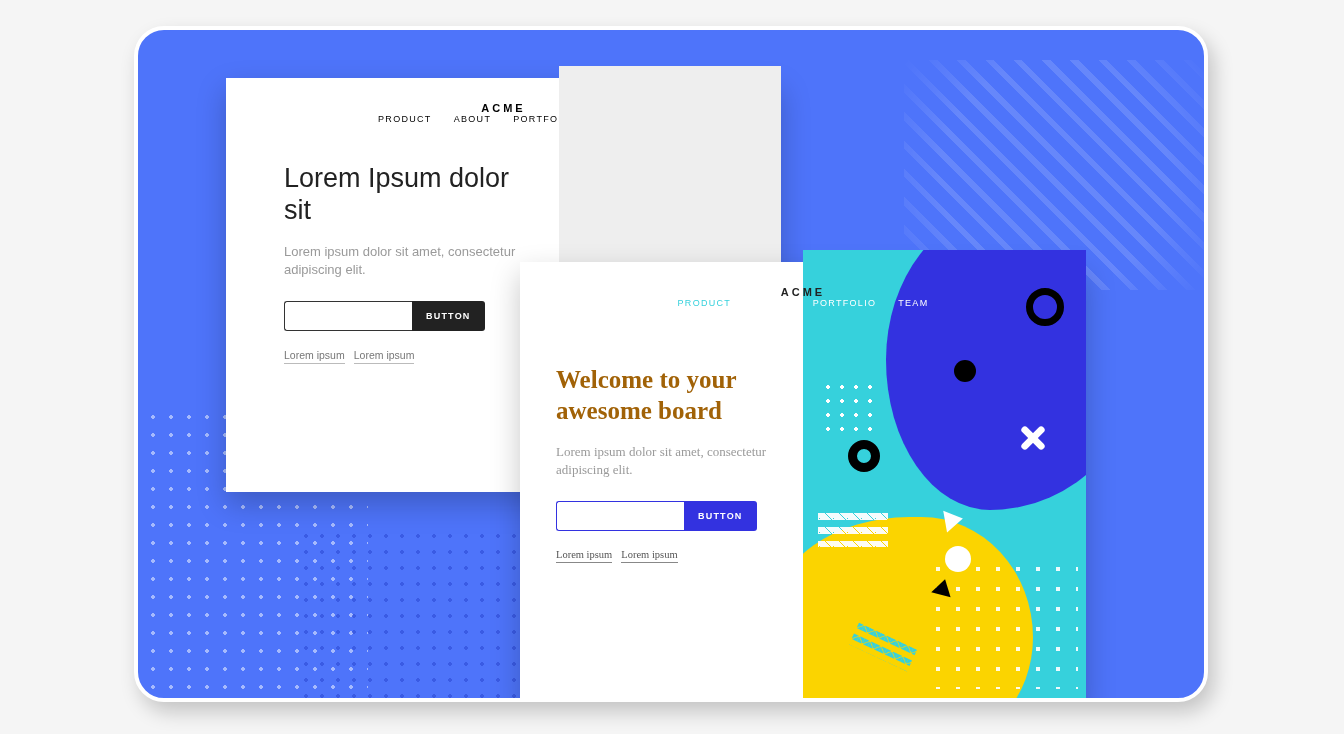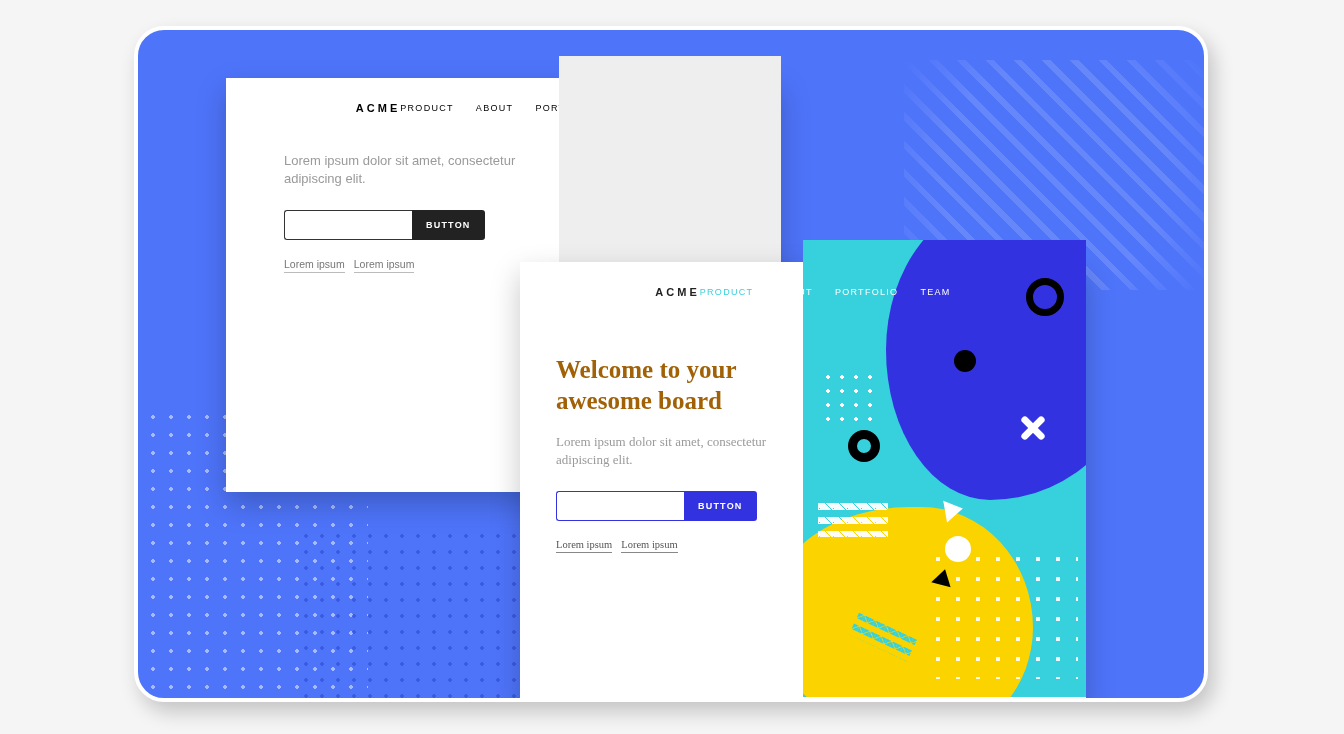--- a/index.html
+++ b/index.html
@@ -56,20 +56,21 @@
     box-shadow: 0 12px 28px rgba(0,0,0,0.22);
   }
   .card-a { left: 88px; top: 48px; width: 555px; height: 414px; }
   .card-b { left: 382px; top: 232px; width: 566px; height: 443px; }
 
   .card-header {
     display: flex;
     align-items: center;
     justify-content: center;
     padding: 24px 26px 10px 26px;
+    flex-direction: column;
   }
   .logo {
     font-weight: 800;
     letter-spacing: 3px;
     font-size: 11px;
   }
   .nav { display: flex; gap: 22px; }
   .nav-item {
     font-size: 9px;
     font-weight: 400;
@@ -244,20 +245,21 @@
       <div class="logo">ACME</div>
       <div class="nav">
         <span class="nav-item">PRODUCT</span>
         <span class="nav-item">ABOUT</span>
         <span class="nav-item">PORTFOLIO</span>
         <span class="nav-item">TEAM</span>
       </div>
     </div>
     <div class="card-body">
       <div class="card-left">
+        <h1 class="headline">Lorem Ipsum dolor sit</h1>
         <p class="sub">Lorem ipsum dolor sit amet, consectetur adipiscing elit.</p>
         <div class="cta-row">
           <input class="cta-input" style="">
           <button class="cta-button">BUTTON</button>
         </div>
         <div class="links">
           <span class="mini-link">Lorem ipsum</span>
           <span class="mini-link">Lorem ipsum</span>
         </div>
       </div>

